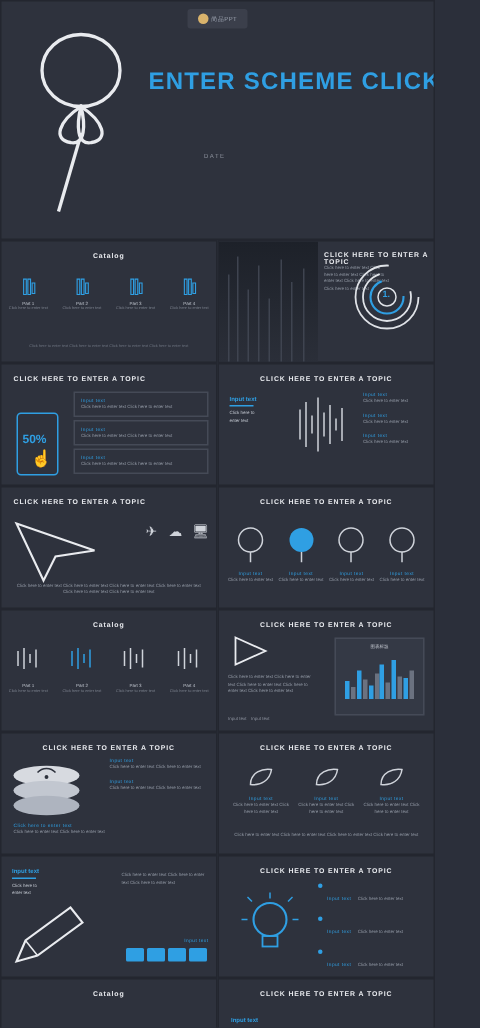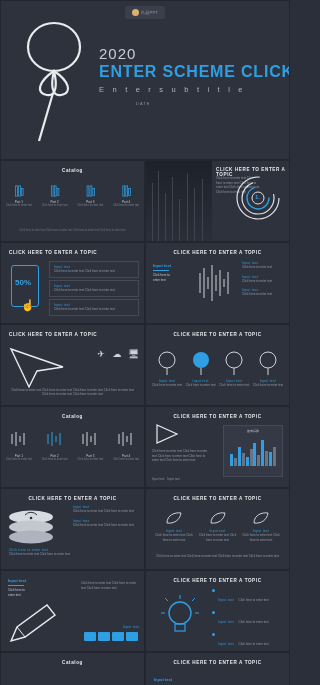--- a/index.html
+++ b/index.html
@@ -65,21 +65,21 @@
 
   
   .forest { position:absolute; left:0; top:0; width:66px; height:82px;
     background:linear-gradient(180deg,#1d2129,#2b2f39);
     overflow:hidden; }
   .tree { position:absolute; bottom:0; width:1px; background:#3f4450; }
 
   .ring-box { position:absolute; right:8px; top:14px; width:46px; height:46px; }
 
   
-  .phone { position:absolute; left:10px; top:22px; width:28px; height:42px;
+  .phone { position:absolute; left:10px; top:32px; width:28px; height:42px;
     border:1.4px solid #2f9fe3; border-radius:3px; }
   .phone .pct { font-size:8px; color:#2f9fe3; font-weight:bold; position:absolute; top:12px; left:3px; }
   .hand { position:absolute; left:20px; top:56px; font-size:11px; color:#2f9fe3; }
 
   .box-line { border:0.5px solid #454a57; padding:3px 4px; margin-bottom:2.5px; }
 
   
   .arrow-svg { position:absolute; left:6px; top:20px; }
   .icons-row { position:absolute; right:6px; top:24px; display:flex; gap:6px; }
   .ico-sq { width:10px;height:10px;color:#cfd3da;font-size:9px;line-height:10px;text-align:center; }
@@ -118,23 +118,21 @@
       <span class="mark"></span>
       <span>尚品PPT</span>
     </div>
     <svg class="balloon" viewBox="0 0 86 128">
       <ellipse cx="45" cy="32" rx="26" ry="24" fill="none" stroke="#e9ebef" stroke-width="2.2"></ellipse>
       <path d="M45 56 C 30 66, 26 78, 38 80 C 48 82, 48 68, 45 56 Z" fill="none" stroke="#e9ebef" stroke-width="2.2"></path>
       <path d="M45 56 C 60 66, 64 78, 52 80 C 42 82, 42 68, 45 56 Z" fill="none" stroke="#e9ebef" stroke-width="2.2"></path>
       <line x1="44" y1="78" x2="30" y2="126" stroke="#e9ebef" stroke-width="2.2"></line>
     </svg>
     <div class="cover-text">
-      <div class="year">2020</div>
       <div class="title-main">ENTER SCHEME CLICK</div>
-      <div class="subtitle">E n t e r    s u b t i t l e</div>
     </div>
     <div class="cover-meta">DATE</div>
   </div>
 
   <div class="row">
     <div class="slide half">
       <div class="s-title center">Catalog</div>
       <div class="cat-wrap">
         <div class="cat-item">
           <div class="cat-ico">⫿⫿⫾</div>

